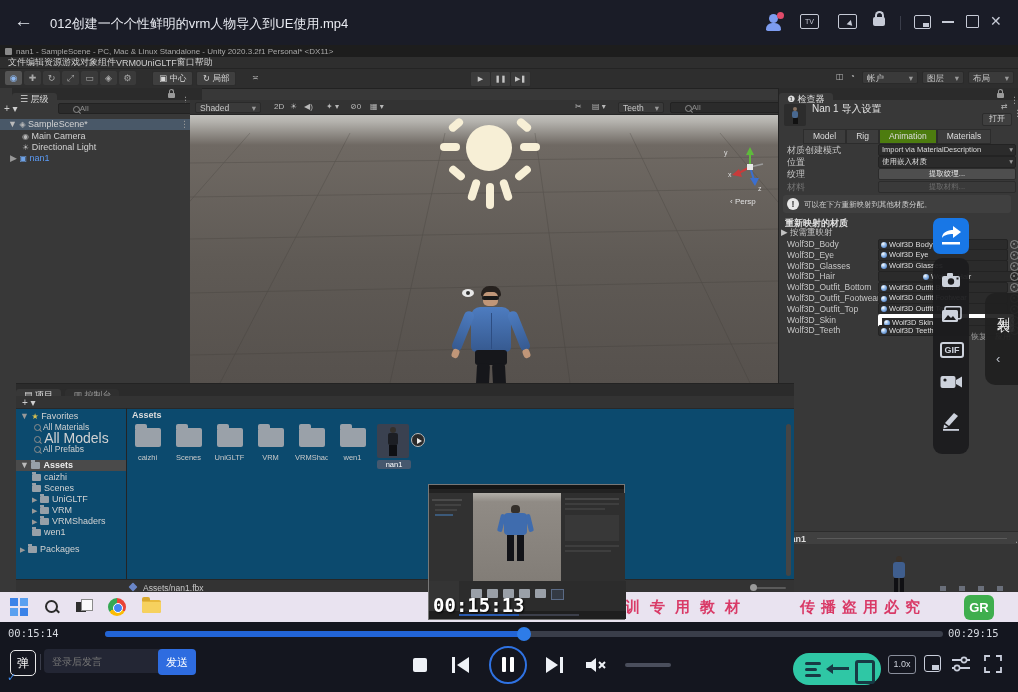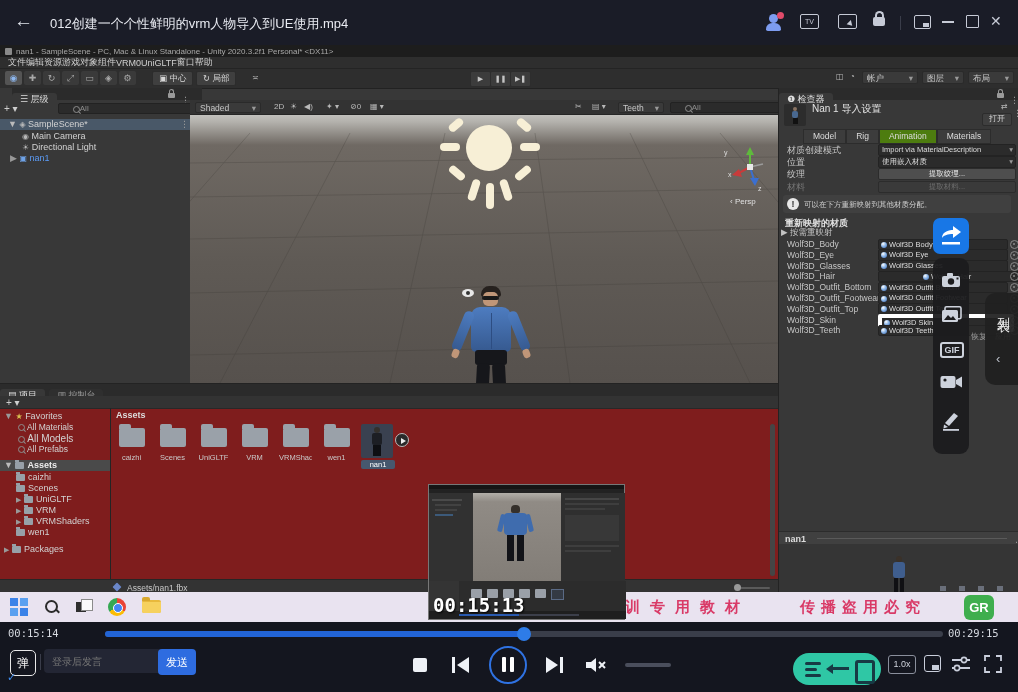--- a/index.html
+++ b/index.html
@@ -346,34 +346,34 @@
           <div class="a" style="left:5px;top:22px;width:4px;height:26px;background:#101013;" data-name="preview-char-leg"></div>
           <div class="a" style="left:11px;top:22px;width:4px;height:26px;background:#101013;" data-name="preview-char-leg"></div>
         </div>
         <div class="a" style="left:214px;top:100px;width:11px;height:11px;border-radius:50%;background:radial-gradient(circle at 35% 30%,#bcd4f5,#3b7de8 60%,#1f4fa8);" data-name="preview-sphere-icon"></div>
       </div>
       <div class="a insp-label txt" style="left:8px;top:573px;" data-name="assetbundle-label">AssetBundle</div>
       <div class="a" style="left:50px;top:572px;width:136px;height:10px;background:#2b2b2b;border:1px solid #232323;border-radius:2px;color:#dcdcdc;font-size:8px;line-height:10px;padding-left:4px;" data-name="assetbundle-dropdown"><span>None</span><span style="float:right;margin-right:3px;color:#999;">▾</span></div>
       <div class="a" style="left:196px;top:572px;width:38px;height:10px;background:#2b2b2b;border:1px solid #232323;border-radius:2px;color:#dcdcdc;font-size:8px;line-height:10px;padding-left:4px;" data-name="variant-dropdown"><span>None</span><span style="float:right;margin-right:3px;color:#999;">▾</span></div>
     </div>
 
-    <div class="a" style="left:0;top:338px;width:778px;height:209px;background:#7f1d1d;border-top:1px solid #232323;" data-name="project-panel">
+    <div class="a" style="left:16px;top:338px;width:778px;height:209px;background:#0c4a6e;border-top:1px solid #232323;" data-name="project-panel">
       <div class="a tabstrip" style="left:0;top:0;width:778px;" data-name="project-tabstrip">
         <span class="utab" data-name="tab-project">▤ <span>项目</span></span>
         <span class="utab off" data-name="tab-console">▥ <span>控制台</span></span>
       </div>
       <div class="a" style="left:0;top:12px;width:778px;height:12px;background:#333;border-bottom:1px solid #282828;" data-name="project-toolbar">
         <span class="a" style="left:6px;top:1px;font-size:10px;color:#cfcfcf;" data-name="project-add-button"><span>+</span> ▾</span>
       </div>
 
       <div class="a" style="left:0;top:24px;width:110px;height:171px;border-right:1px solid #242424;" data-name="project-tree">
         <div class="hrow a" style="left:4px;top:3px;" data-name="favorites-row"><span style="color:#999;">▼</span> <span style="color:#d8c050;font-size:8px;" data-name="star-icon">★</span> <span>Favorites</span></div>
         <div class="a" style="left:18px;top:14px;" data-name="favorites-items">
             <div class="hrow" style="font-size:8.5px;" data-name="favorite-item"><span class="mag" data-name="search-icon"></span> <span>All Materials</span></div>
-            <div class="hrow" style="font-size:10px;" data-name="favorite-item"><span class="mag" data-name="search-icon"></span> <span>All Models</span></div>
+            <div class="hrow" style="font-size:14px;" data-name="favorite-item"><span class="mag" data-name="search-icon"></span> <span>All Models</span></div>
             <div class="hrow" style="font-size:8.5px;" data-name="favorite-item"><span class="mag" data-name="search-icon"></span> <span>All Prefabs</span></div>
           </div>
         <div class="hrow a" style="left:0;top:52px;width:110px;background:#4a4a4a;color:#ececec;" data-name="assets-root-row"><span style="margin-left:4px;color:#bbb;">▼</span> <span class="fold-s" data-name="folder-icon"></span><span style="font-weight:bold;">Assets</span></div>
         <div class="a" style="left:16px;top:64px;" data-name="assets-tree-items">
             <div class="hrow" data-name="tree-folder-row"><span style="color:#999;font-size:7px;"></span> <span class="fold-s" data-name="folder-icon"></span><span>caizhi</span></div>
             <div class="hrow" data-name="tree-folder-row"><span style="color:#999;font-size:7px;"></span> <span class="fold-s" data-name="folder-icon"></span><span>Scenes</span></div>
             <div class="hrow" data-name="tree-folder-row"><span style="color:#999;font-size:7px;">▶</span> <span class="fold-s" data-name="folder-icon"></span><span>UniGLTF</span></div>
             <div class="hrow" data-name="tree-folder-row"><span style="color:#999;font-size:7px;">▶</span> <span class="fold-s" data-name="folder-icon"></span><span>VRM</span></div>
             <div class="hrow" data-name="tree-folder-row"><span style="color:#999;font-size:7px;">▶</span> <span class="fold-s" data-name="folder-icon"></span><span>VRMShaders</span></div>
             <div class="hrow" data-name="tree-folder-row"><span style="color:#999;font-size:7px;"></span> <span class="fold-s" data-name="folder-icon"></span><span>wen1</span></div>

